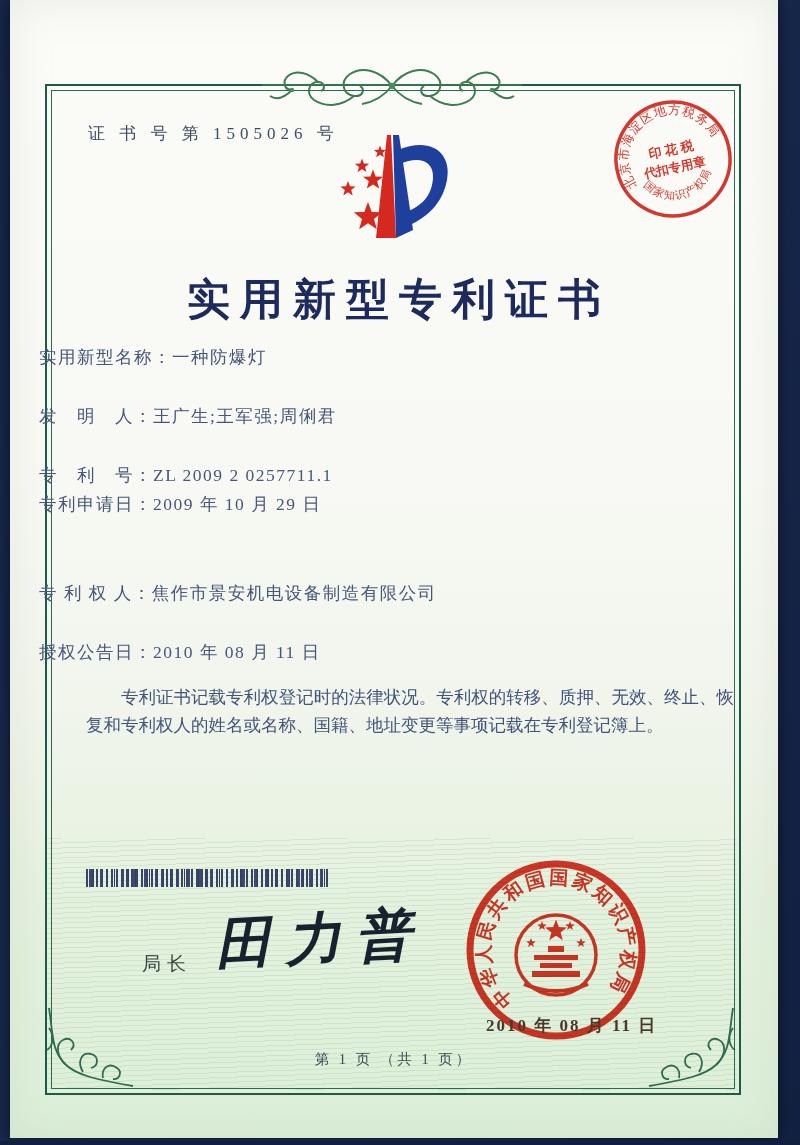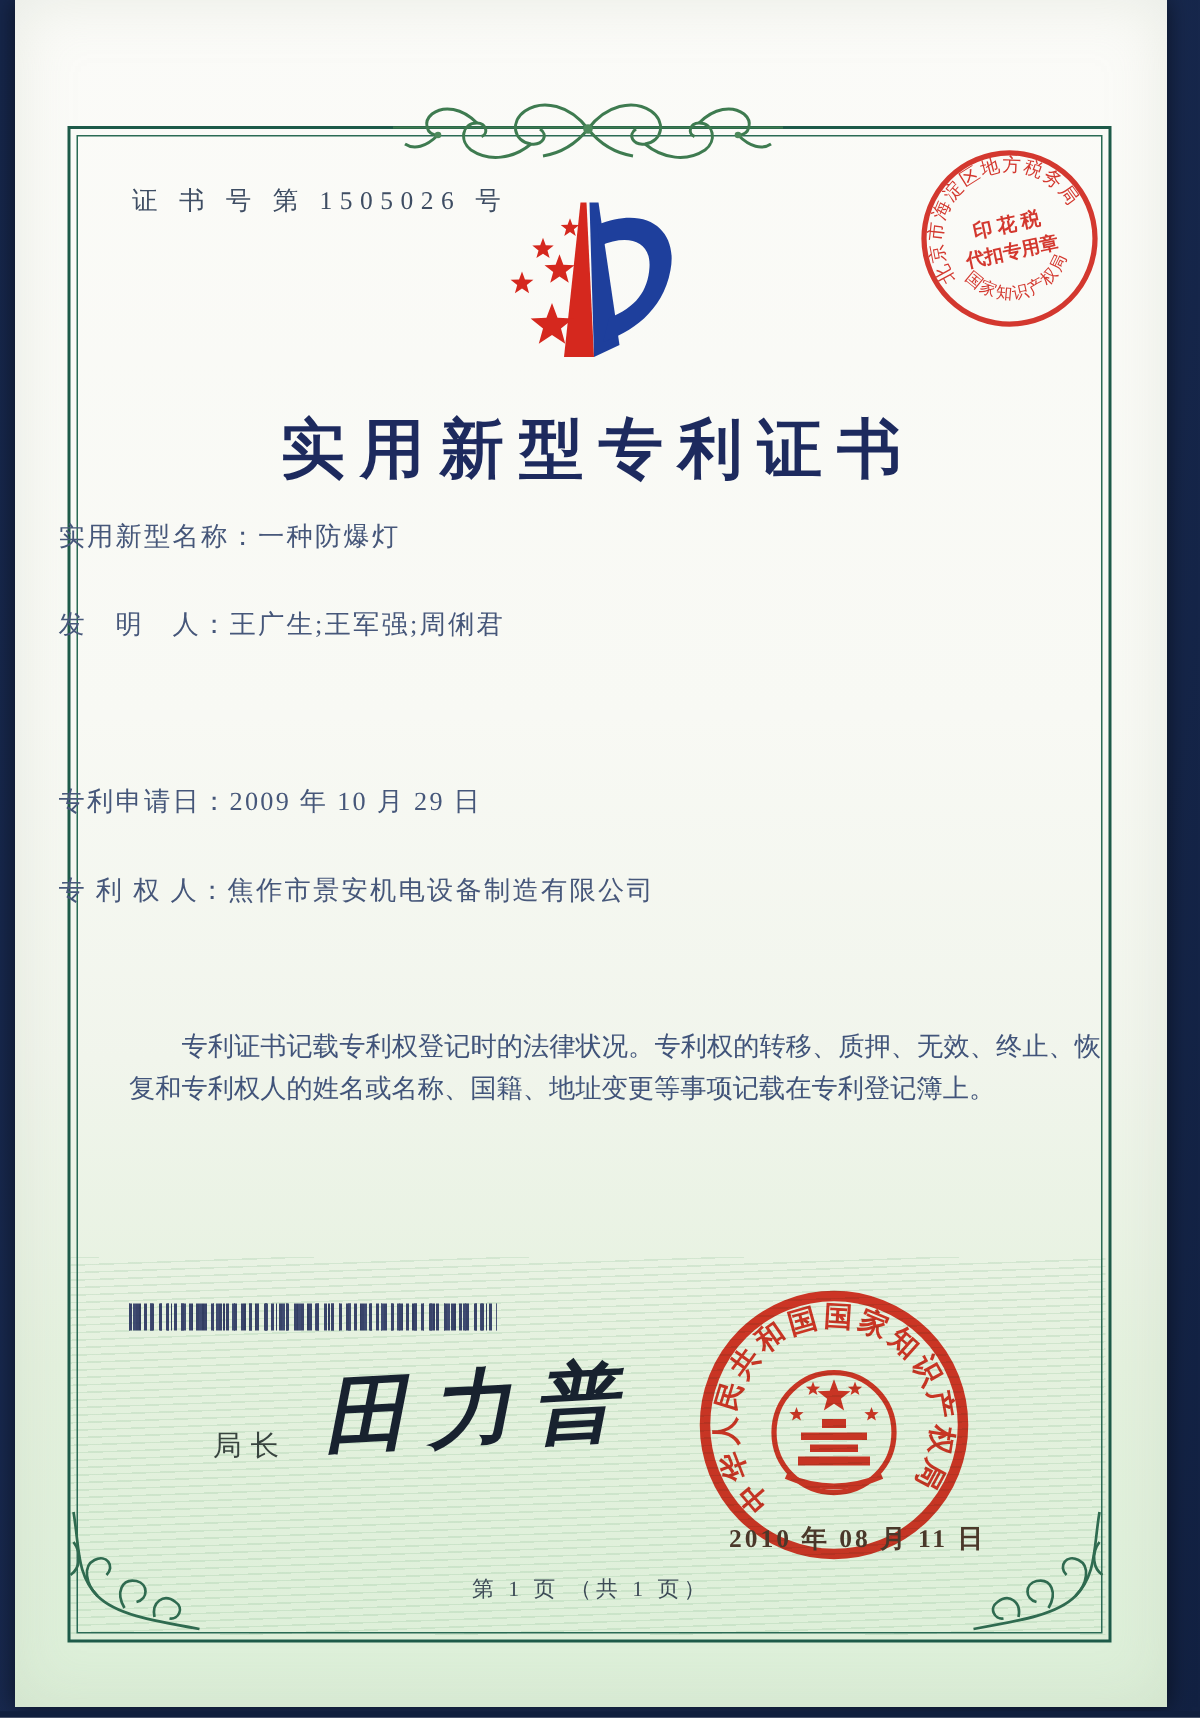--- a/index.html
+++ b/index.html
@@ -11,21 +11,21 @@
     background:repeating-linear-gradient(178deg,rgba(105,170,118,.20) 0 1px,transparent 1px 5px);
     opacity:.85;pointer-events:none;}
   .frame-outer{position:absolute;left:35px;top:84px;width:692px;height:1007px;border:2px solid #1d5a49;}
   .frame-inner{position:absolute;left:4px;top:4px;right:4px;bottom:4px;border:1px solid #2a6b55;}
   .cert-no{position:absolute;left:78px;top:122px;font-size:17px;letter-spacing:5px;color:#3e4d63;}
   .logo{position:absolute;left:318px;top:132px;}
   .tax-stamp{position:absolute;left:602px;top:98px;transform:rotate(-12deg);opacity:.92;mix-blend-mode:multiply;}
   .title{position:absolute;left:0;top:243px;width:768px;text-align:center;font-size:43px;font-weight:bold;
     color:#1d2a5e;letter-spacing:10px;text-indent:10px;margin-top:28px;}
   .field-row{position:absolute;left:0;font-size:17.5px;color:#46577a;letter-spacing:1.5px;white-space:nowrap;padding-left:29px;}
-  .fr0{top:345px}.fr1{top:404px}.fr2{top:463px}.fr3{top:522px}.fr4{top:581px}.fr5{top:640px}
+  .fr0{top:345px}.fr1{top:404px}.fr2{top:463px}.fr3{top:492px}.fr4{top:581px}.fr5{top:640px}
   .paras{position:absolute;left:76px;top:683px;width:648px;color:#41547a;font-size:17.5px;line-height:1.62;text-align:justify;}
   .paras p{margin:0;text-indent:2em;}
   .barcode{position:absolute;left:76px;top:869px;width:245px;height:18px;
     background:
       repeating-linear-gradient(90deg,#2b3660 0 2px,transparent 2px 5px),
       repeating-linear-gradient(90deg,transparent 0 3px,#313d68 3px 5px,transparent 5px 11px),
       repeating-linear-gradient(90deg,#232e58 0 1px,transparent 1px 7px);
     opacity:.92;}
   .sig-label{position:absolute;left:132px;top:951px;font-size:19px;letter-spacing:6px;color:#38443f;font-family:"Liberation Sans","DejaVu Sans",sans-serif;}
   .sig-name{position:absolute;left:205px;top:902px;font-size:56px;color:#18222f;transform:rotate(-3deg);
@@ -127,25 +127,31 @@
     </svg>
 
     <div class="title">实用新型专利证书</div>
 
     <div class="field-row fr0">
       <span>实用新型名称：</span><span>一种防爆灯</span>
     </div>
     <div class="field-row fr1">
       <span>发　明　人：</span><span>王广生;王军强;周俐君</span>
     </div>
+    <div class="field-row fr2">
+      <span>专　利　号：</span><span>ZL 2009 2 0257711.1</span>
+    </div>
     <div class="field-row fr3">
       <span>专利申请日：</span><span>2009 年 10 月 29 日</span>
     </div>
     <div class="field-row fr4">
       <span>专 利 权 人：</span><span>焦作市景安机电设备制造有限公司</span>
+    </div>
+    <div class="field-row fr5">
+      <span>授权公告日：</span><span>2010 年 08 月 11 日</span>
     </div>
 
     <div class="paras">
       <p>专利证书记载专利权登记时的法律状况。专利权的转移、质押、无效、终止、恢复和专利权人的姓名或名称、国籍、地址变更等事项记载在专利登记簿上。</p>
     </div>
 
     <div class="barcode"></div>
 
     <div class="sig-label">局长</div>
     <div class="sig-name">田力普</div>

